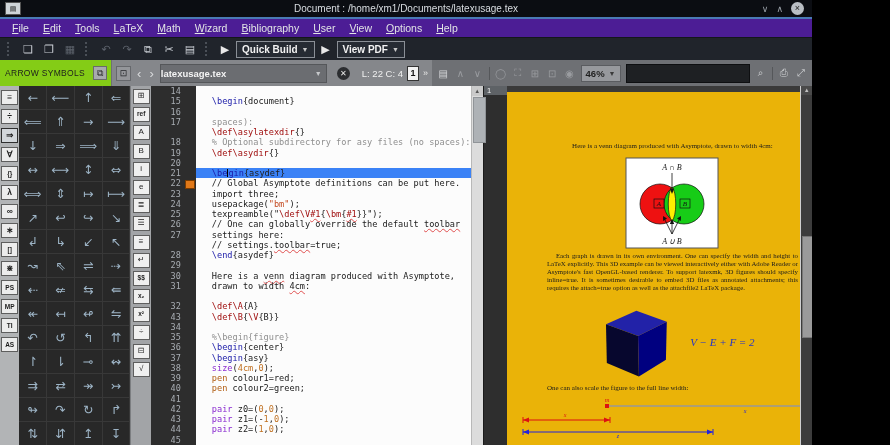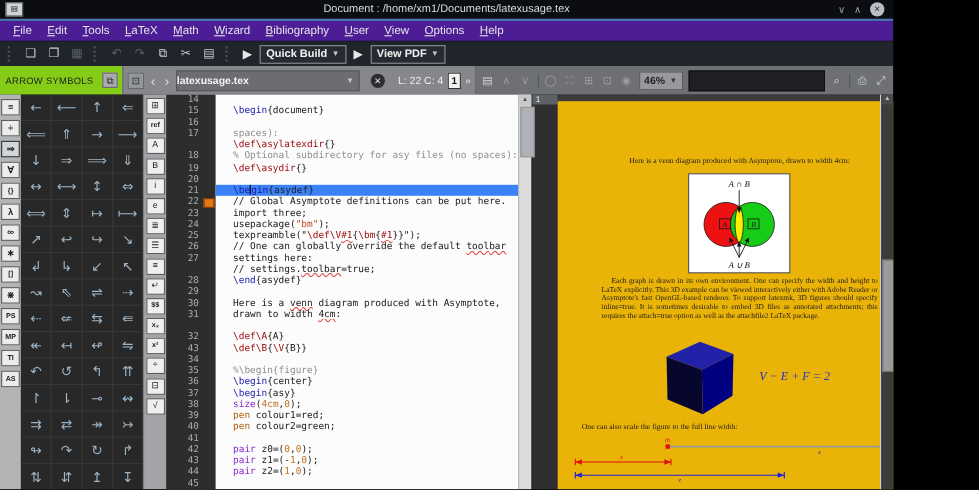--- a/index.html
+++ b/index.html
@@ -115,21 +115,21 @@
   .pdfview{width:333px;background:#3a3a3a;position:relative;}
   .page{position:absolute;left:0px;top:6px;width:331px;height:353px;background:#eab308;
         box-shadow:1px 1px 0 #222;font-family:"Liberation Serif",serif;color:#1c1c1c;}
   .p-line1{position:absolute;top:50px;left:0;right:0;text-align:center;font-size:7px;}
   .p-venn{position:absolute;top:64px;left:0;right:0;display:flex;justify-content:center;}
   .p-para{position:absolute;top:160px;left:40px;right:40px;font-size:6.8px;line-height:8.1px;
           text-align:justify;text-indent:9px;}
   .p-figrow{position:absolute;top:212px;left:0;right:0;display:flex;align-items:center;
             justify-content:center;gap:14px;}
   .p-eq{font-size:11px;font-style:italic;color:#2233cc;}
-  .p-line2{position:absolute;top:292px;left:22px;font-size:7px;}
+  .p-line2{position:absolute;top:292px;left:40px;font-size:7px;}
   .p-diagram{position:absolute;top:304px;left:8px;right:8px;}
 
   .pscroll{width:12px;background:#3c3c3c;border-left:1px solid #cfcfcf;position:relative;}
   .pscroll .up{height:9px;background:#4a4a4a;color:#c0c0c0;font-size:6px;line-height:9px;text-align:center;}
   .pscroll .thumb{position:absolute;top:150px;left:1px;width:10px;height:100px;background:#9a9a9a;border:1px solid #777;}
 </style>
 </head>
 <body>
 
 <div id="app">

